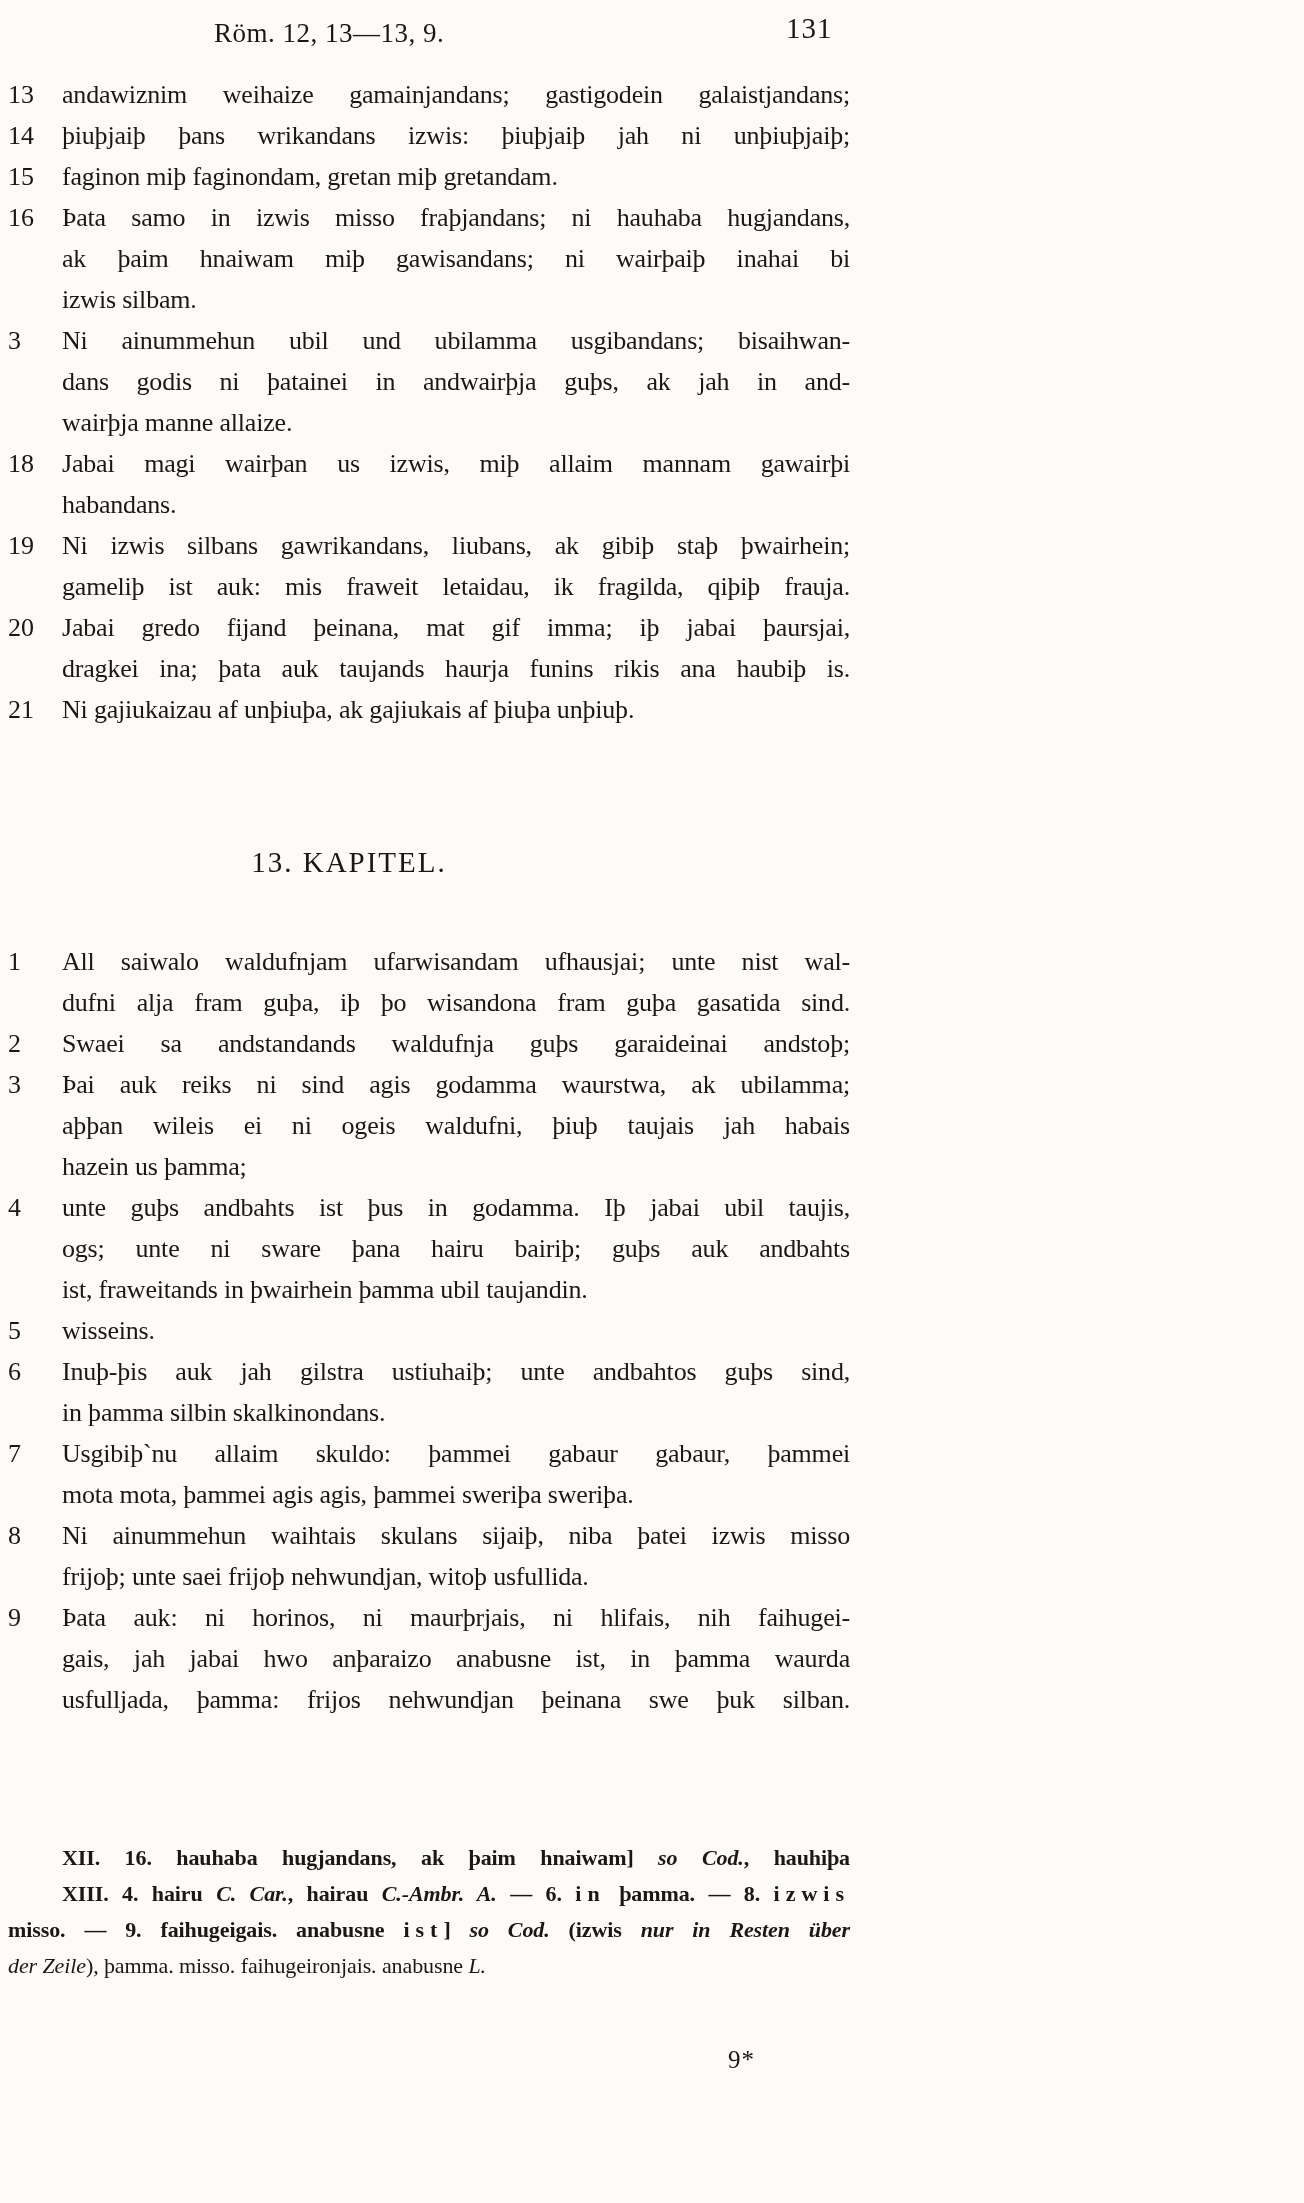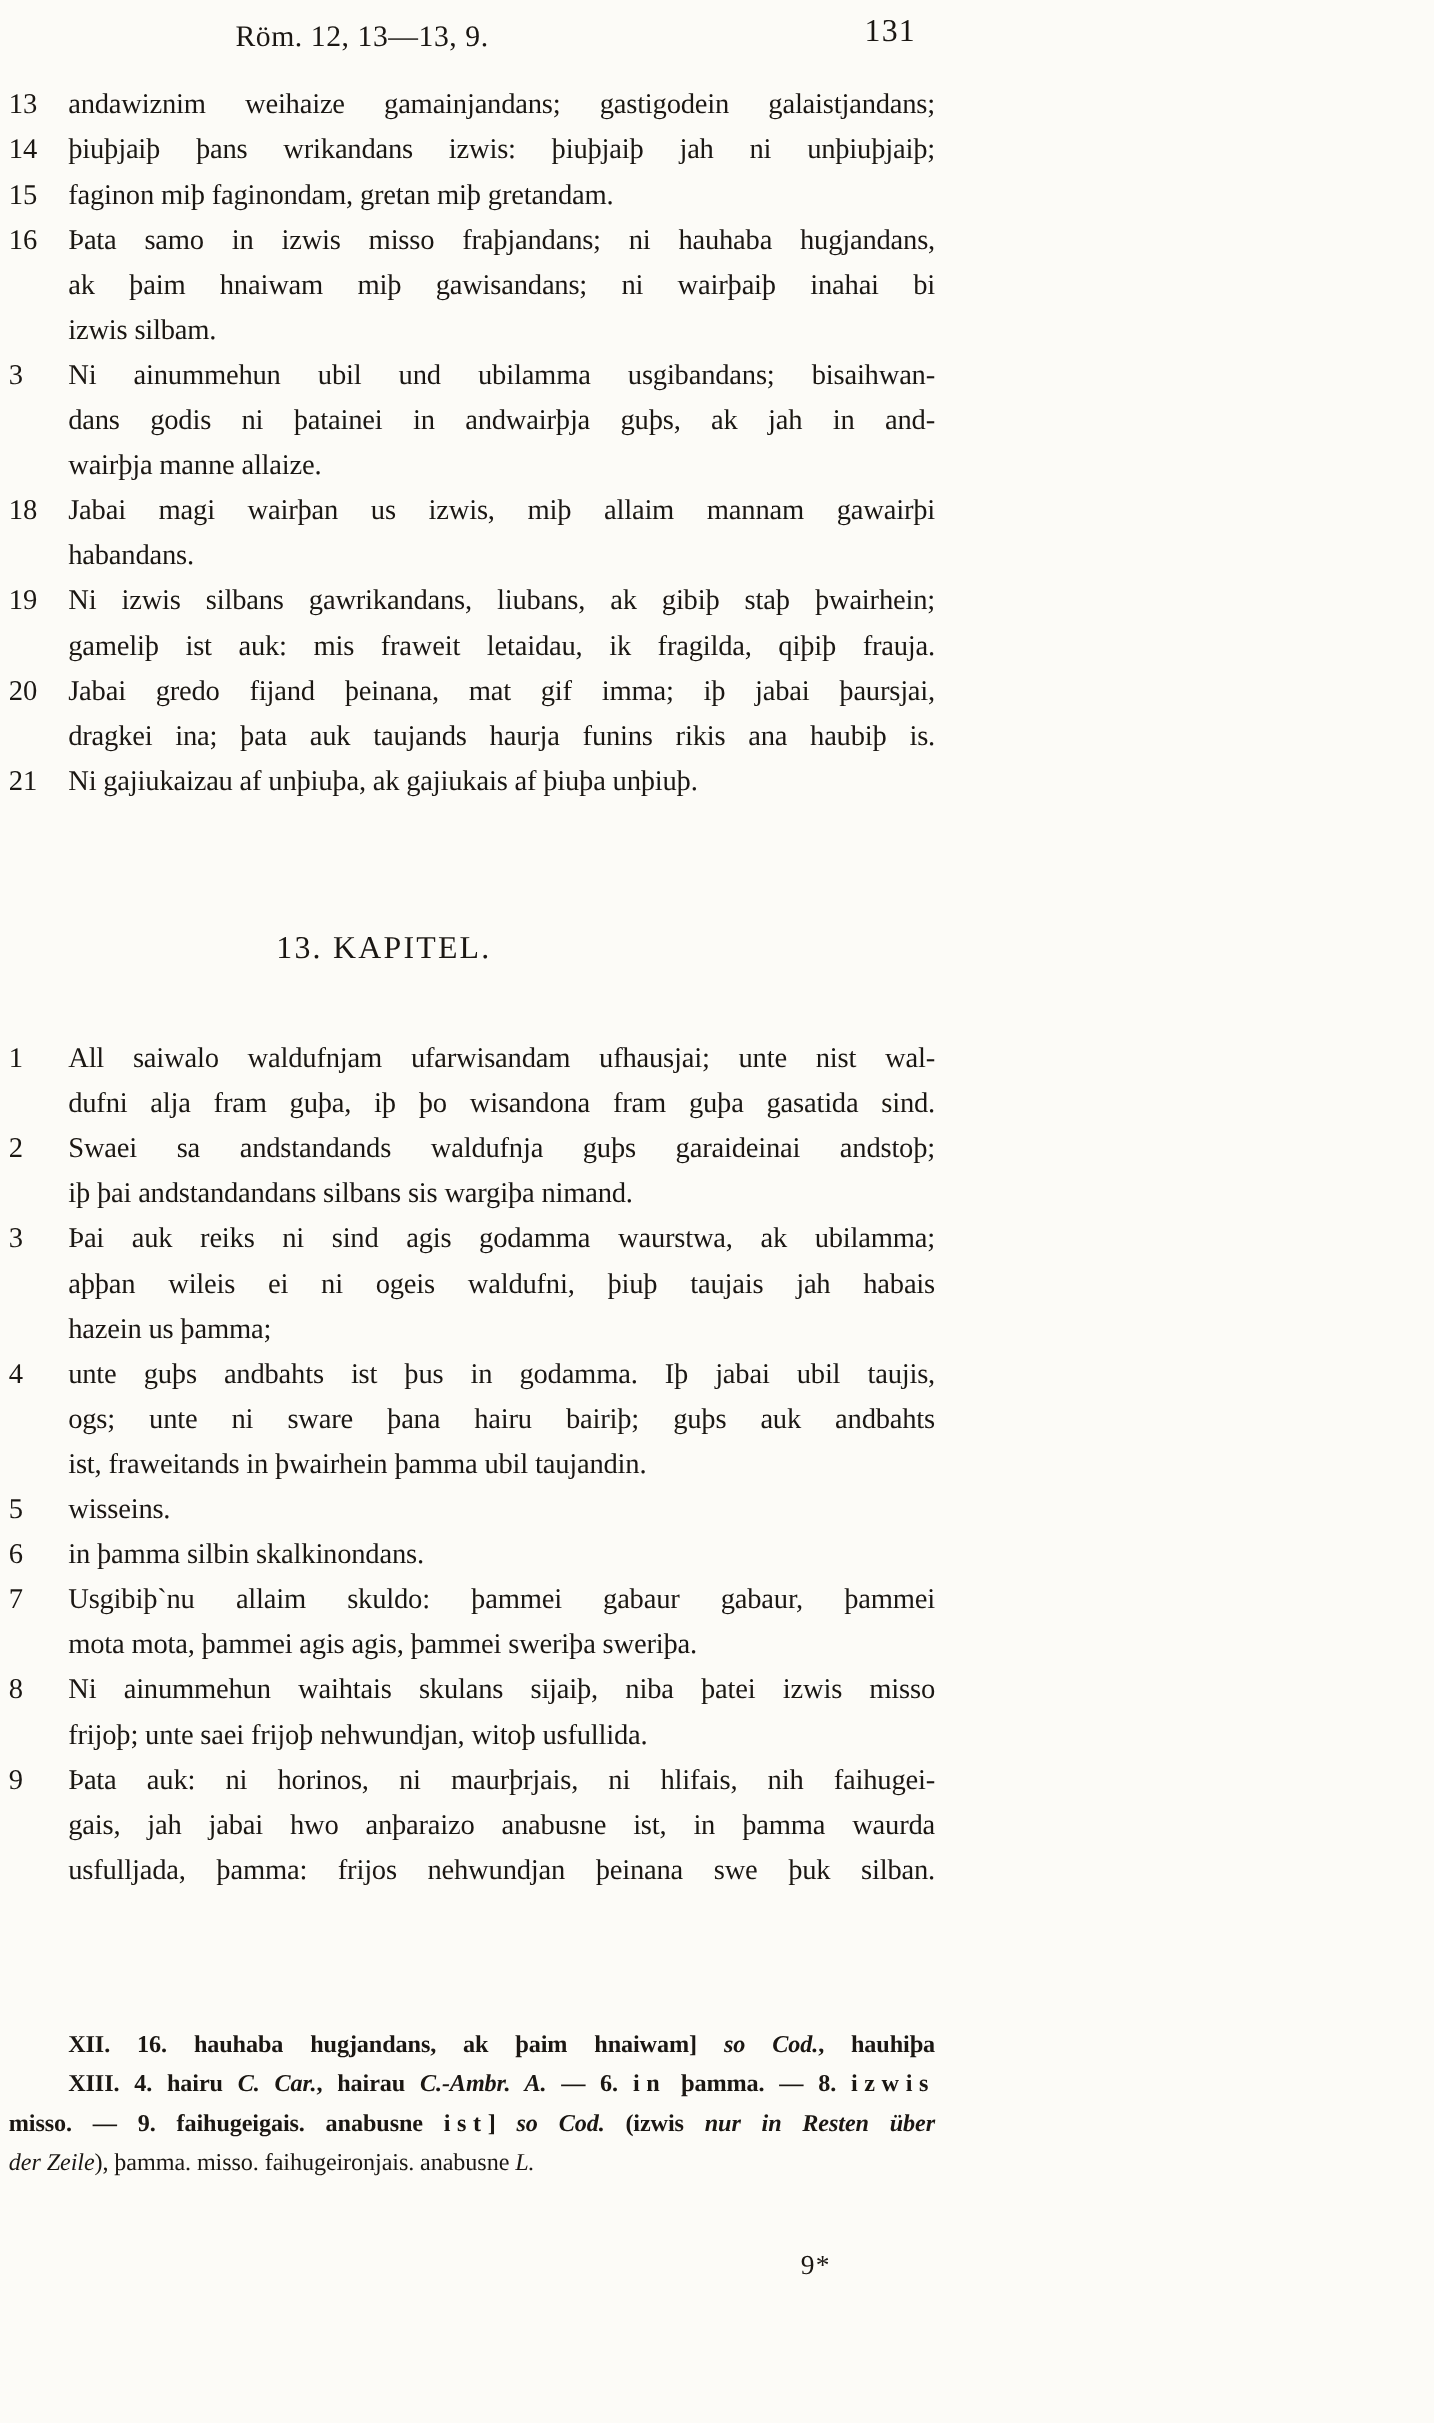--- a/index.html
+++ b/index.html
@@ -121,21 +121,20 @@
           <div class="vnum">1</div>
           <div class="vtext">
             <div class="vline fill">All saiwalo waldufnjam ufarwisandam ufhausjai; unte nist wal-</div>
             <div class="vline fill">dufni alja fram guþa, iþ þo wisandona fram guþa gasatida sind.</div>
           </div>
         </div>
         <div class="verse">
           <div class="vnum">2</div>
           <div class="vtext">
             <div class="vline fill">Swaei sa andstandands waldufnja guþs garaideinai andstoþ;</div>
-            <div class="vline">iþ þai andstandandans silbans sis wargiþa nimand.</div>
           </div>
         </div>
         <div class="verse">
           <div class="vnum">3</div>
           <div class="vtext">
             <div class="vline fill">Þai auk reiks ni sind agis godamma waurstwa, ak ubilamma;</div>
             <div class="vline fill">aþþan wileis ei ni ogeis waldufni, þiuþ taujais jah habais</div>
             <div class="vline">hazein us þamma;</div>
           </div>
         </div>
@@ -149,20 +148,21 @@
         </div>
         <div class="verse">
           <div class="vnum">5</div>
           <div class="vtext">
             <div class="vline">wisseins.</div>
           </div>
         </div>
         <div class="verse">
           <div class="vnum">6</div>
           <div class="vtext">
+            <div class="vline fill">Inuþ-þis auk jah gilstra ustiuhaiþ; unte andbahtos guþs sind,</div>
             <div class="vline">in þamma silbin skalkinondans.</div>
           </div>
         </div>
         <div class="verse">
           <div class="vnum">7</div>
           <div class="vtext">
             <div class="vline fill">Usgibiþ`nu allaim skuldo: þammei gabaur gabaur, þammei</div>
             <div class="vline">mota mota, þammei agis agis, þammei sweriþa sweriþa.</div>
           </div>
         </div>

